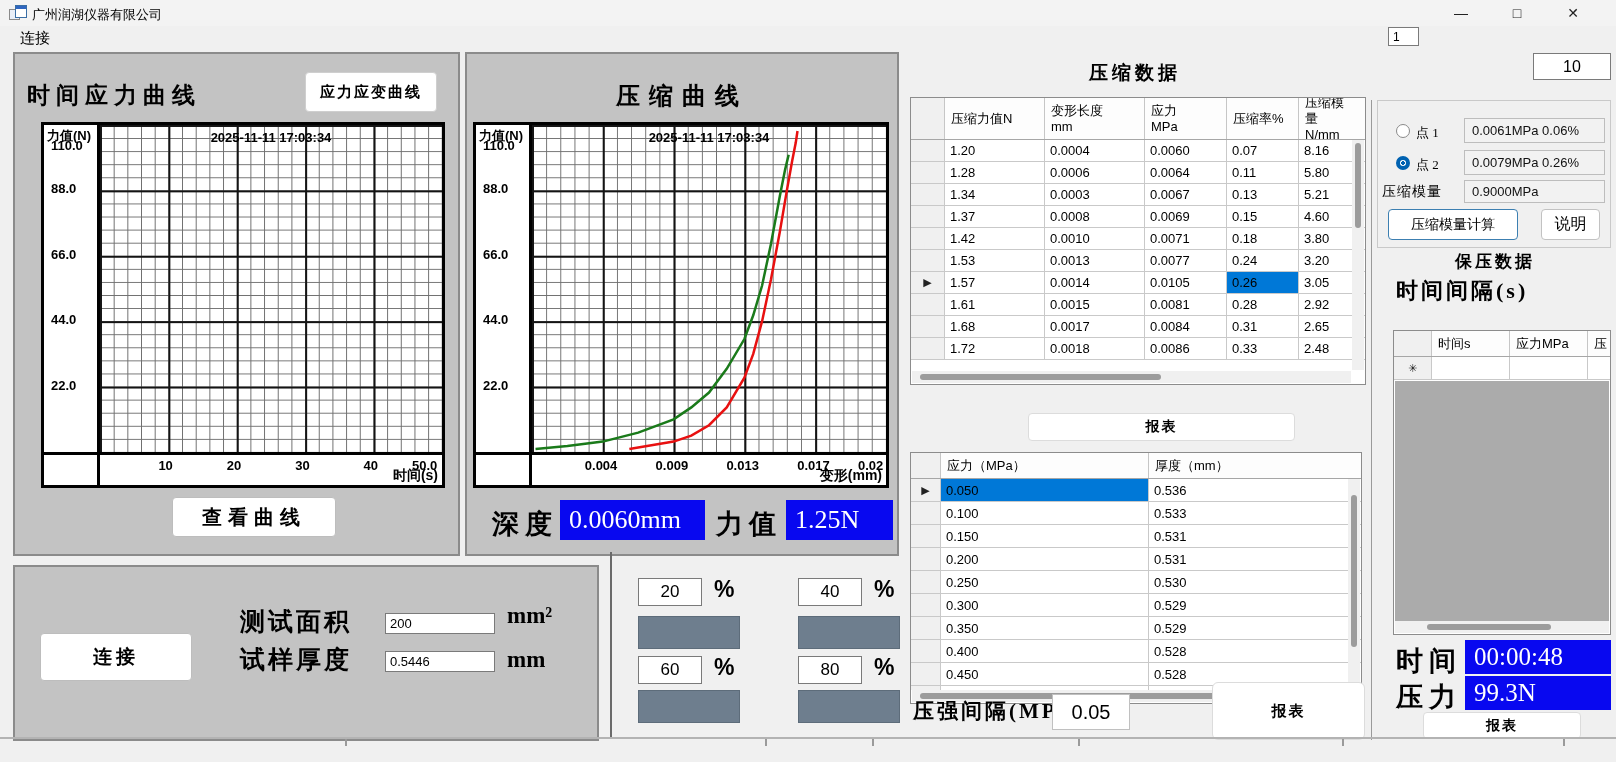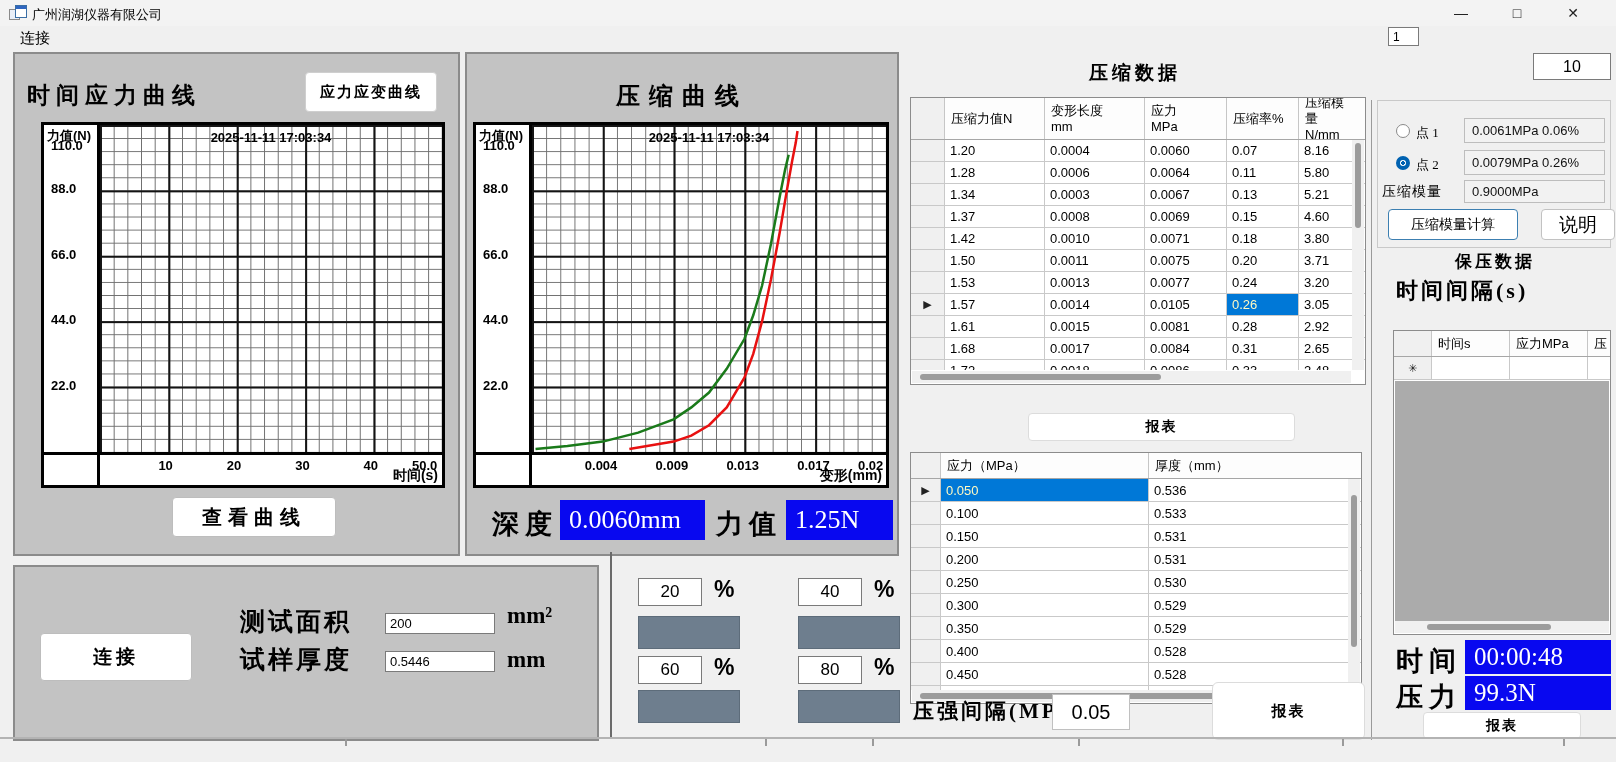--- a/index.html
+++ b/index.html
@@ -52,21 +52,21 @@
   
   .dgv{position:absolute;background:#fff;border:1px solid #8c8c8c;box-sizing:border-box;}
   .dgv .hdrrow{display:flex;background:#fdfdfd;border-bottom:1px solid #a6a6a6;box-sizing:border-box;}
   .dgv .hcell{box-sizing:border-box;padding:2px 6px;font-size:13px;white-space:pre-line;line-height:16px;
               border-right:1px solid #c6c6c6;display:flex;align-items:center;overflow:hidden;}
   .dgv .tbody{position:absolute;left:0;right:0;overflow:hidden;}
   .dgv .tr{display:flex;background:#fff;border-bottom:1px solid #c9c9c9;box-sizing:border-box;}
   .dgv .td{box-sizing:border-box;padding:2px 5px;font-size:13px;border-right:1px solid #c9c9c9;
            overflow:hidden;white-space:nowrap;display:flex;align-items:center;}
   .dgv .rowhdr{background:#f0f0f0;justify-content:center;font-size:11px;color:#222;}
-  .cell-selected{background:#0078d7 !important;color:#fef9c3;text-align:right;}
+  .cell-selected{background:#0078d7 !important;color:#000000;text-align:right;}
   .hscroll{position:absolute;left:1px;bottom:1px;height:12px;background:#f0f0f0;}
   .hscroll .thumb{position:absolute;top:3px;height:6px;border-radius:3px;background:#9c9c9c;}
   .vscroll{position:absolute;right:1px;width:12px;background:#f0f0f0;}
   .vscroll .thumb{position:absolute;left:3px;width:6px;border-radius:3px;background:#9c9c9c;}
   
   .radio{width:14px;height:14px;border:1px solid #8a8a8a;border-radius:50%;background:#fff;box-sizing:border-box;display:inline-block;}
   .radio.on{border:4px solid #0062b1;background:radial-gradient(circle,#0062b1 0 1.6px,#fff 1.7px);}
   .valbox{background:#f2f2f2;border:1px solid #bdbdbd;font-size:13px;display:flex;align-items:center;padding-left:7px;box-sizing:border-box;color:#111;}
   .groupbox{border:1px solid #c9c9c9;box-sizing:border-box;}
   .marker{font-size:11px;}
@@ -259,30 +259,20 @@
         <div class="td rowhdr" style="width:34px;">
           <span class="marker"></span>
         </div>
         <div class="td" style="width:100px;">1.42</div>
         <div class="td" style="width:100px;">0.0010</div>
         <div class="td" style="width:82px;">0.0071</div>
         <div class="td" style="width:72px;">0.18</div>
         <div class="td" style="width:52px;border-right:none;">3.80</div>
       </div>
 
-      <div class="tr" style="height:22px;">
-        <div class="td rowhdr" style="width:34px;">
-          <span class="marker"></span>
-        </div>
-        <div class="td" style="width:100px;">1.50</div>
-        <div class="td" style="width:100px;">0.0011</div>
-        <div class="td" style="width:82px;">0.0075</div>
-        <div class="td" style="width:72px;">0.20</div>
-        <div class="td" style="width:52px;border-right:none;">3.71</div>
-      </div>
 
       <div class="tr" style="height:22px;">
         <div class="td rowhdr" style="width:34px;">
           <span class="marker"></span>
         </div>
         <div class="td" style="width:100px;">1.53</div>
         <div class="td" style="width:100px;">0.0013</div>
         <div class="td" style="width:82px;">0.0077</div>
         <div class="td" style="width:72px;">0.24</div>
         <div class="td" style="width:52px;border-right:none;">3.20</div>
@@ -450,21 +440,21 @@
   <div class="abs valbox" style="left:86px;top:17px;width:141px;height:25px;">0.0061MPa 0.06%</div>
 
   <span class="abs radio on" style="left:18px;top:55px;"></span>
   <span class="abs" style="left:38px;top:55px;font-size:13px;font-family:'Liberation Serif',serif;">点 2</span>
   <div class="abs valbox" style="left:86px;top:49px;width:141px;height:25px;">0.0079MPa 0.26%</div>
 
   <span class="abs" style="left:4px;top:82px;font-size:14px;font-family:'Liberation Serif',serif;letter-spacing:1px;">压缩模量</span>
   <div class="abs valbox" style="left:86px;top:79px;width:141px;height:23px;">0.9000MPa</div>
 
   <button class="abs btn" style="left:10px;top:108px;width:130px;height:31px;font-size:14px;border:1px solid #3c7fb1;">压缩模量计算</button>
-  <button class="abs btn" style="left:163px;top:108px;width:74px;height:31px;font-size:19px;border-color:#c2c2c2;">说明</button>
+  <button class="abs btn" style="left:163px;top:108px;width:59px;height:31px;font-size:16px;border-color:#c2c2c2;">说明</button>
 </div>
 
 <div class="abs kai" style="left:1380px;top:250px;width:230px;text-align:center;font-size:17px;letter-spacing:3px;">保压数据</div>
 <div class="abs kai" style="left:1396px;top:276px;font-size:22px;letter-spacing:3px;">时间间隔(s)</div>
 
 <div class="dgv" style="left:1393px;top:330px;width:218px;height:305px;">
   <div class="hdrrow" style="height:26px;">
     <div class="hcell rowhdr" style="width:38px;"></div>
     <div class="hcell" style="width:78px;">时间s</div>
     <div class="hcell" style="width:78px;">应力MPa</div>

